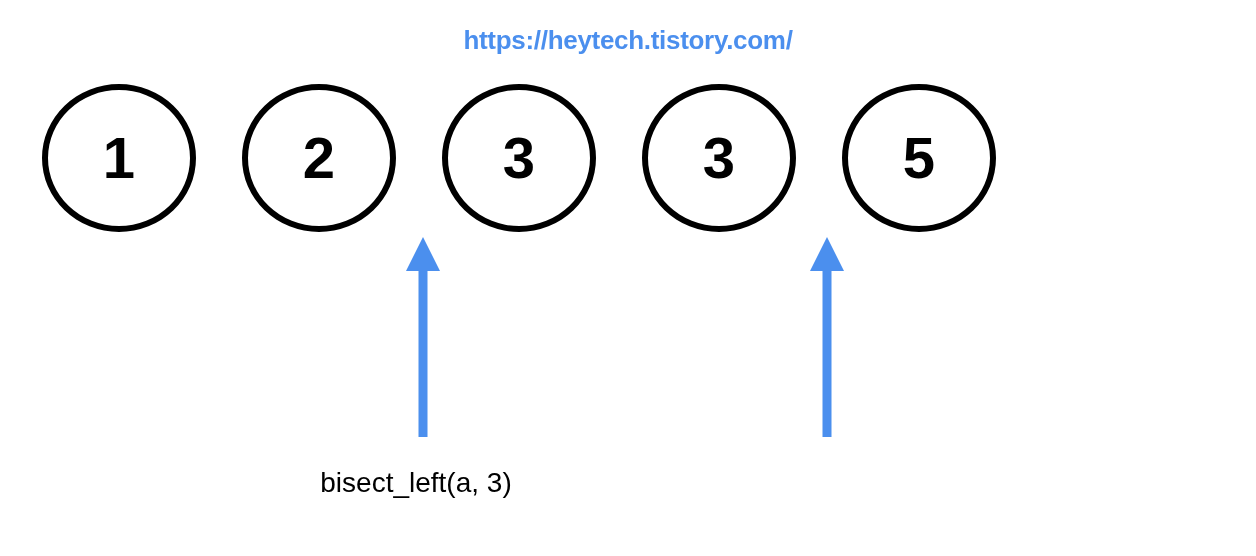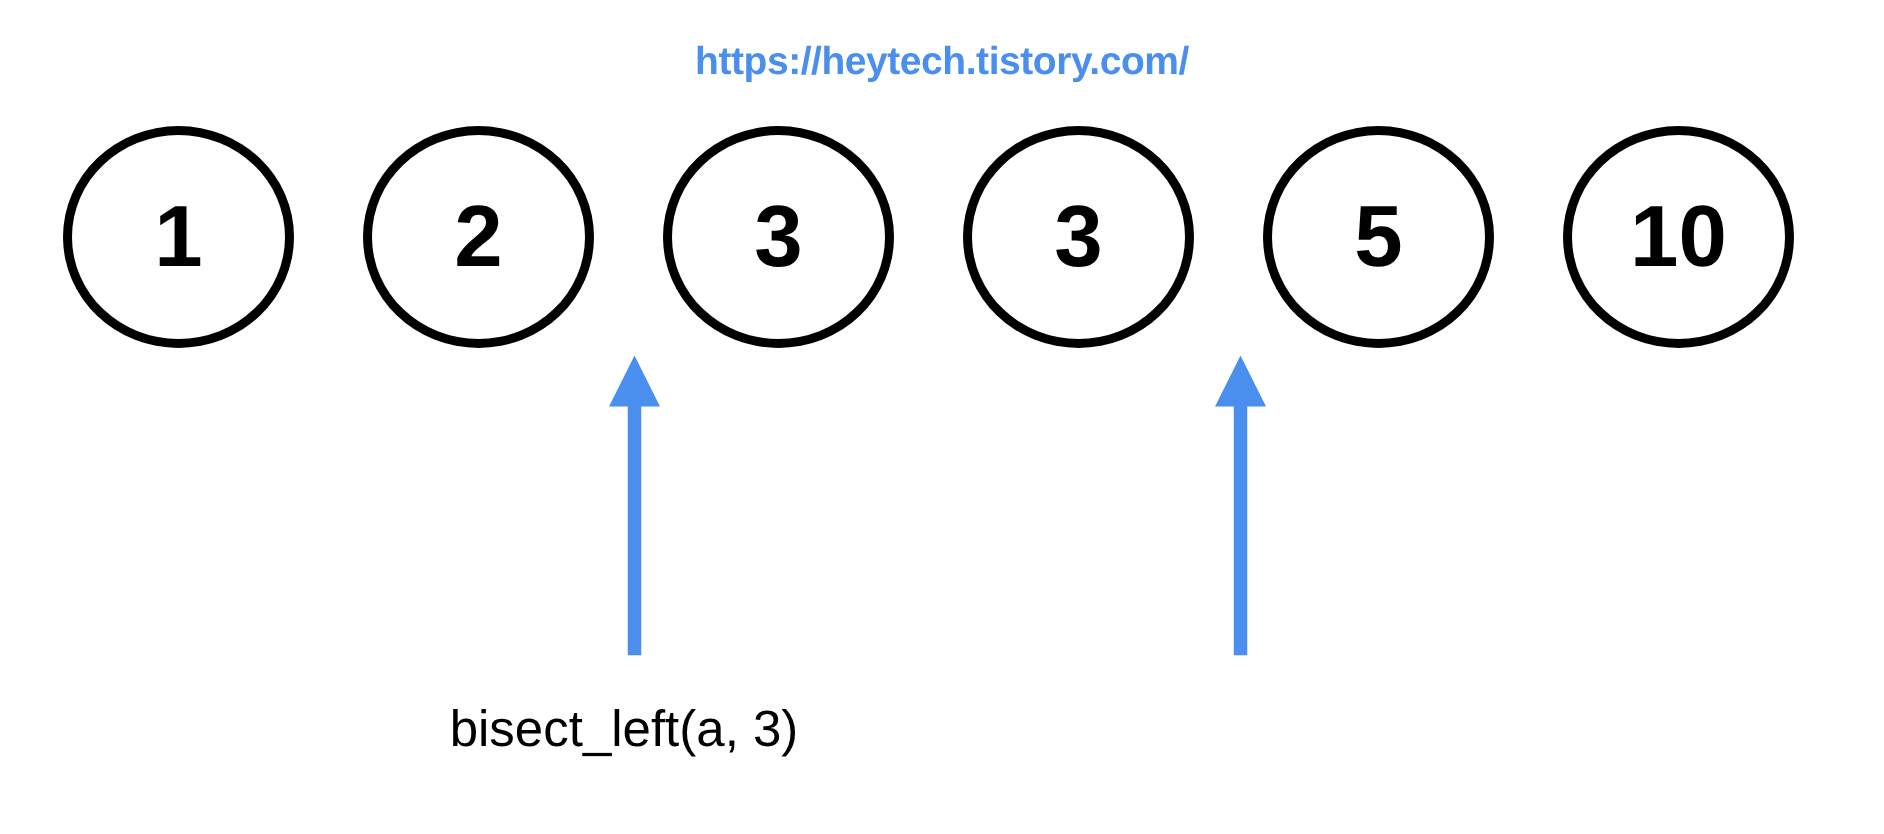--- a/index.html
+++ b/index.html
@@ -51,21 +51,21 @@
     top: 237px;
     width: 36px;
     height: 200px;
   }
   .arrow-left  { left: 405px; }
   .arrow-right { left: 809px; }
   .fn-label {
     position: absolute;
     top: 467px;
     transform: translateX(-50%);
-    font-size: 34px;
+    font-size: 28px;
     font-weight: 400;
     color: #000000;
     white-space: nowrap;
   }
   .fn-label-left  { left: 416px; }
   .fn-label-right { left: 816px; }
 </style>
 </head>
 <body>
 
@@ -82,23 +82,20 @@
     </div>
     <div class="circle">
       <span>3</span>
     </div>
     <div class="circle">
       <span>3</span>
     </div>
     <div class="circle">
       <span>5</span>
     </div>
-    <div class="circle">
-      <span>10</span>
-    </div>
   </div>
 
   <svg class="arrow arrow-left" viewBox="0 0 36 200" xmlns="http://www.w3.org/2000/svg">
     <polygon points="18,0 35,34 22.5,34 22.5,200 13.5,200 13.5,34 1,34" fill="#4b8fee"></polygon>
   </svg>
 
   <svg class="arrow arrow-right" viewBox="0 0 36 200" xmlns="http://www.w3.org/2000/svg">
     <polygon points="18,0 35,34 22.5,34 22.5,200 13.5,200 13.5,34 1,34" fill="#4b8fee"></polygon>
   </svg>
 

